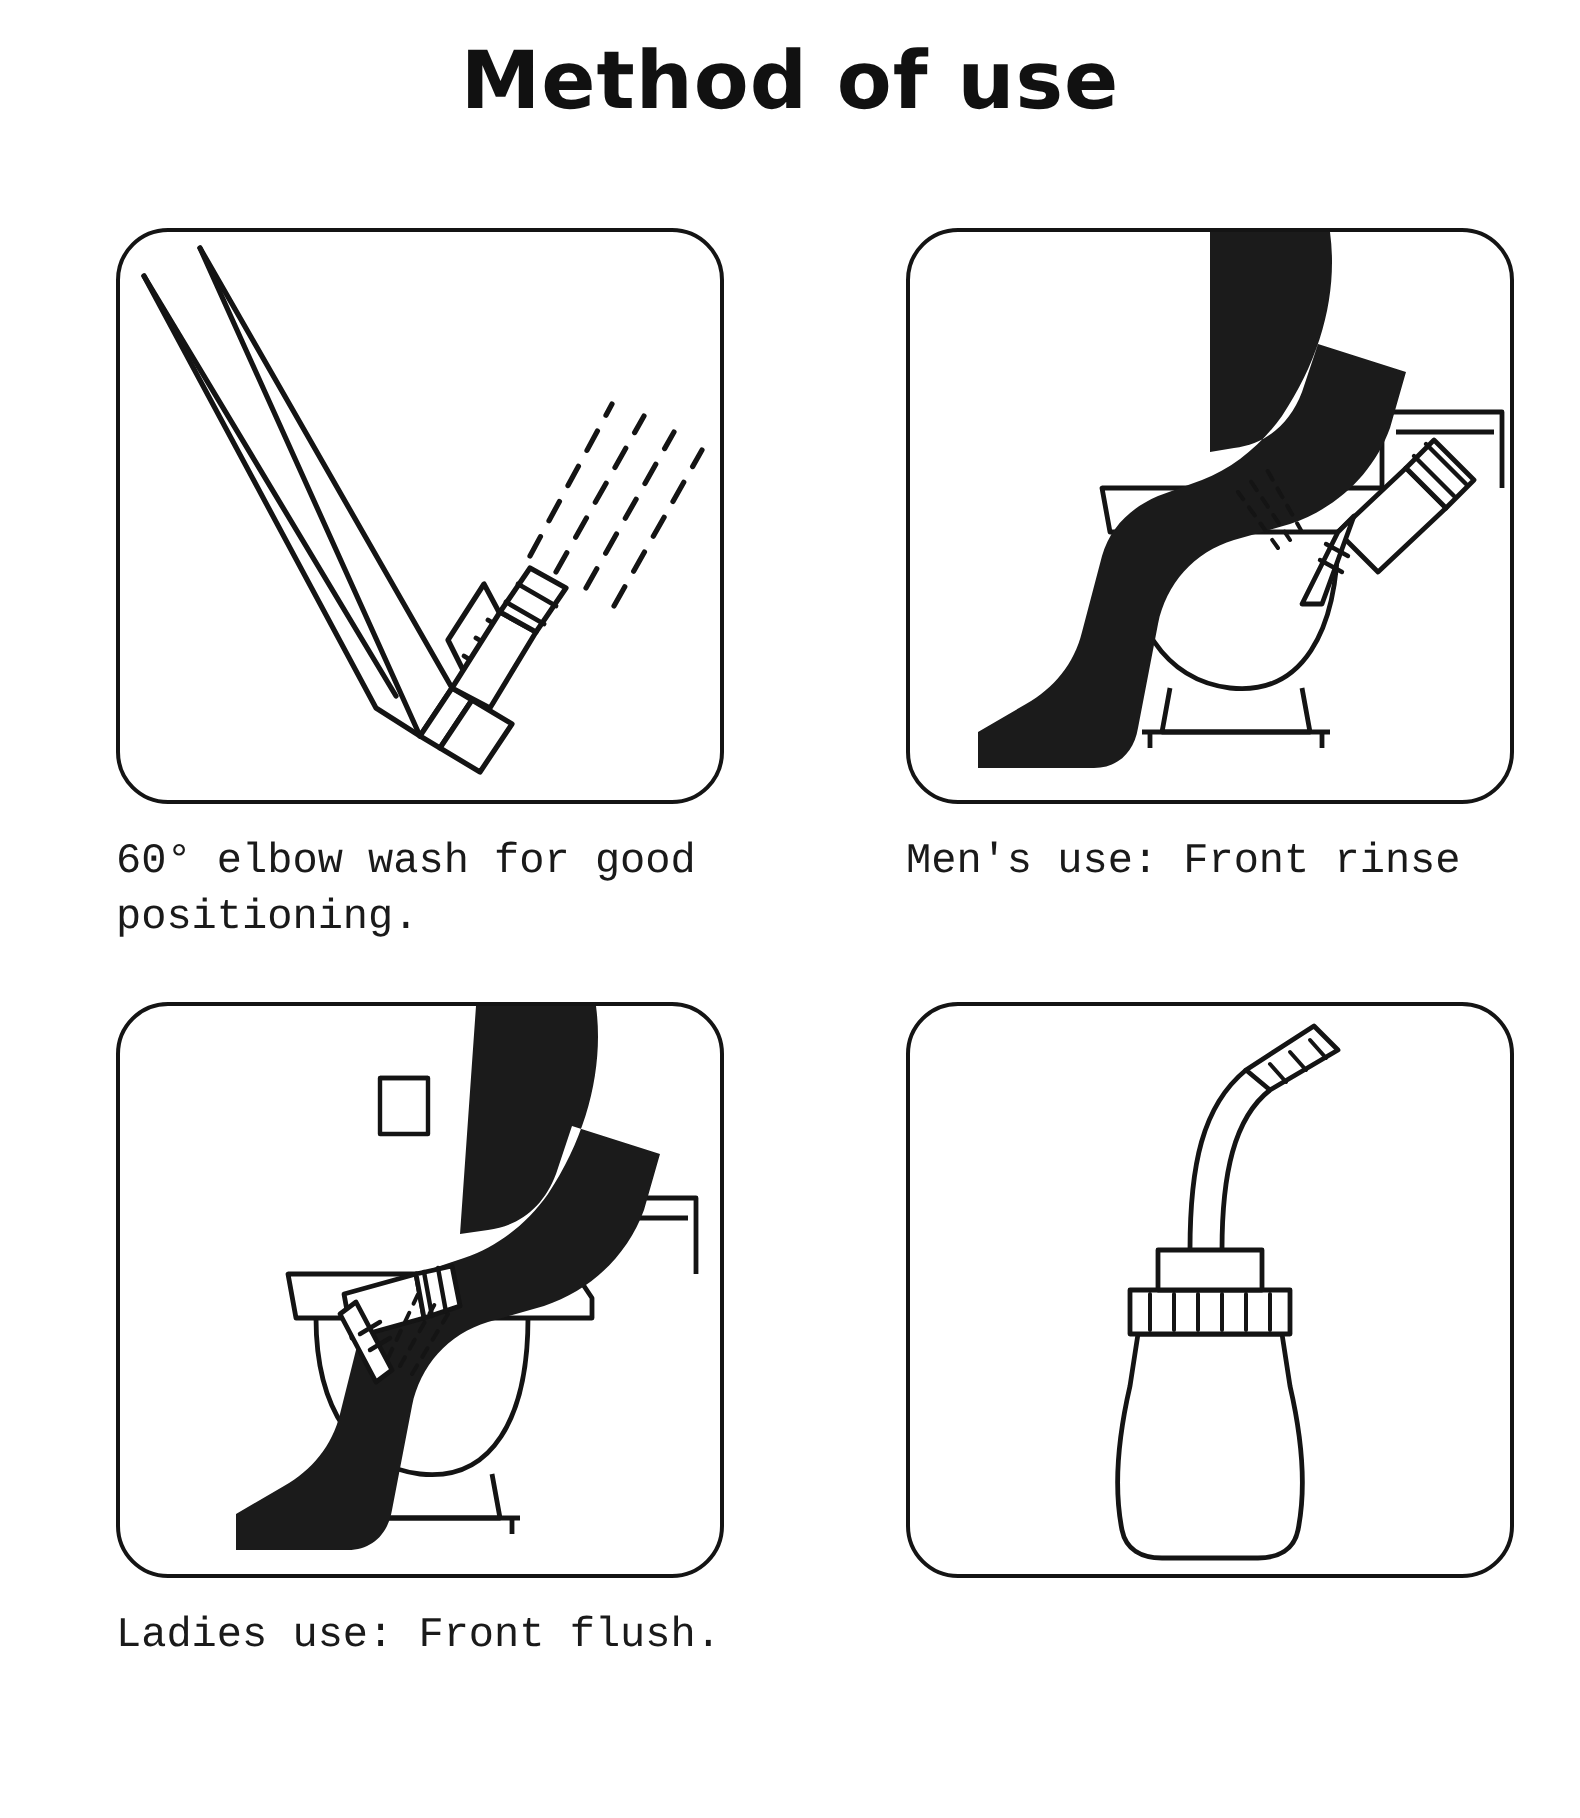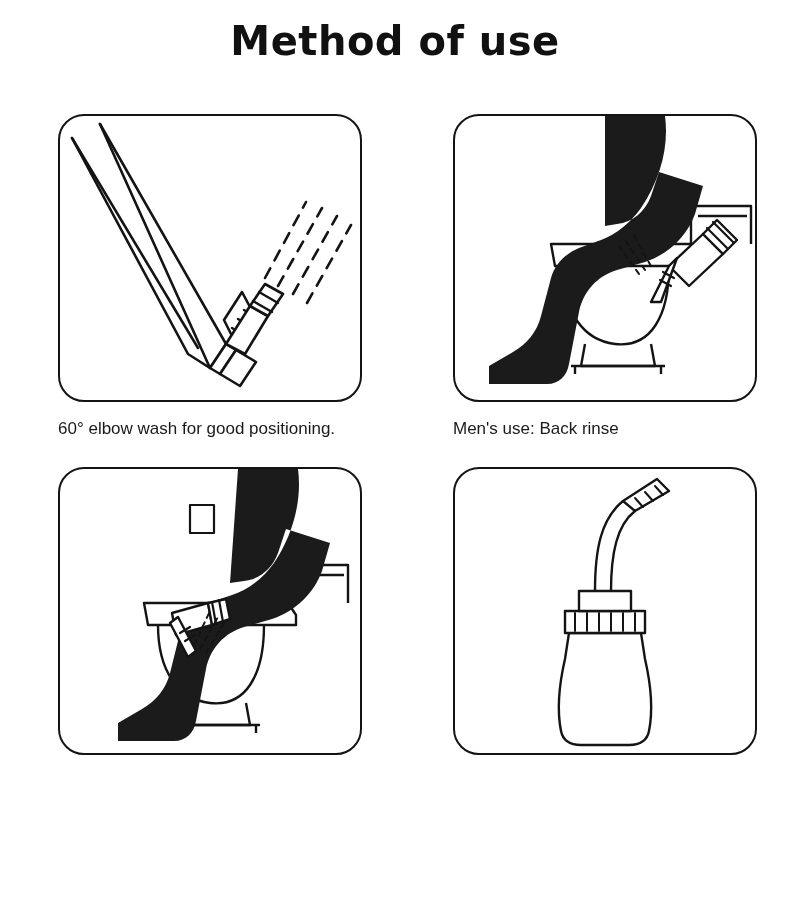--- a/index.html
+++ b/index.html
@@ -51,25 +51,25 @@
     height: 288px;
     border: 2.5px solid #141414;
     border-radius: 26px;
     box-sizing: border-box;
     background: #ffffff;
     position: relative;
     overflow: hidden;
   }
   .caption {
     margin-top: 16px;
-    font-size: 17px;
+    font-size: 21px;
     line-height: 1.35;
     color: #1a1a1a;
     width: 310px;
-    font-family: Liberation Sans, sans-serif;
+    font-family: Liberation Mono, monospace;
   }
   .row2 .cell-inner { padding-top: 26px; }
   svg { display: block; }
 </style>
 </head>
 <body>
 
 <div class="page">
 
   <h1 class="title">Method of use</h1>
@@ -161,21 +161,21 @@
               <line x1="205" y1="164" x2="216" y2="170"></line>
             </g>
 
             <g stroke="#141414" stroke-width="2" stroke-linecap="round" stroke-dasharray="5 5">
               <line x1="196" y1="150" x2="178" y2="118"></line>
               <line x1="190" y1="154" x2="170" y2="124"></line>
               <line x1="184" y1="158" x2="164" y2="130"></line>
             </g>
           </svg>
         </div>
-        <div class="caption">Men's use: Back rinse</div>
+        <div class="caption">Men's use: Front rinse</div>
       </div>
     </div>
 
     <div class="cell row2">
       <div class="cell-inner">
         <div class="panel">
           <svg width="300" height="284" viewBox="0 0 300 284">
 
             <g fill="none" stroke="#141414" stroke-width="2.4" stroke-linejoin="round">
               <path d="M84 134 L228 134 L236 146 L236 156 L88 156 Z"></path>
@@ -219,20 +219,21 @@
               <line x1="140" y1="180" x2="158" y2="148"></line>
               <line x1="146" y1="184" x2="164" y2="154"></line>
             </g>
 
             <g fill="none" stroke="#141414" stroke-width="2.2" stroke-linejoin="round">
               <path d="M130 36 L154 36 L154 64 L130 64 Z" fill="#ffffff"></path>
               <path d="M130 36 L154 36"></path>
             </g>
           </svg>
         </div>
+        <div class="caption">Ladies use: Front flush.</div>
       </div>
     </div>
 
     <div class="cell row2">
       <div class="cell-inner">
         <div class="panel">
           <svg width="300" height="284" viewBox="0 0 300 284">
 
             <g fill="none" stroke="#141414" stroke-width="2.4" stroke-linejoin="round">
               <path d="M114 164 L186 164 L190 190 C196 216 198 242 194 262

